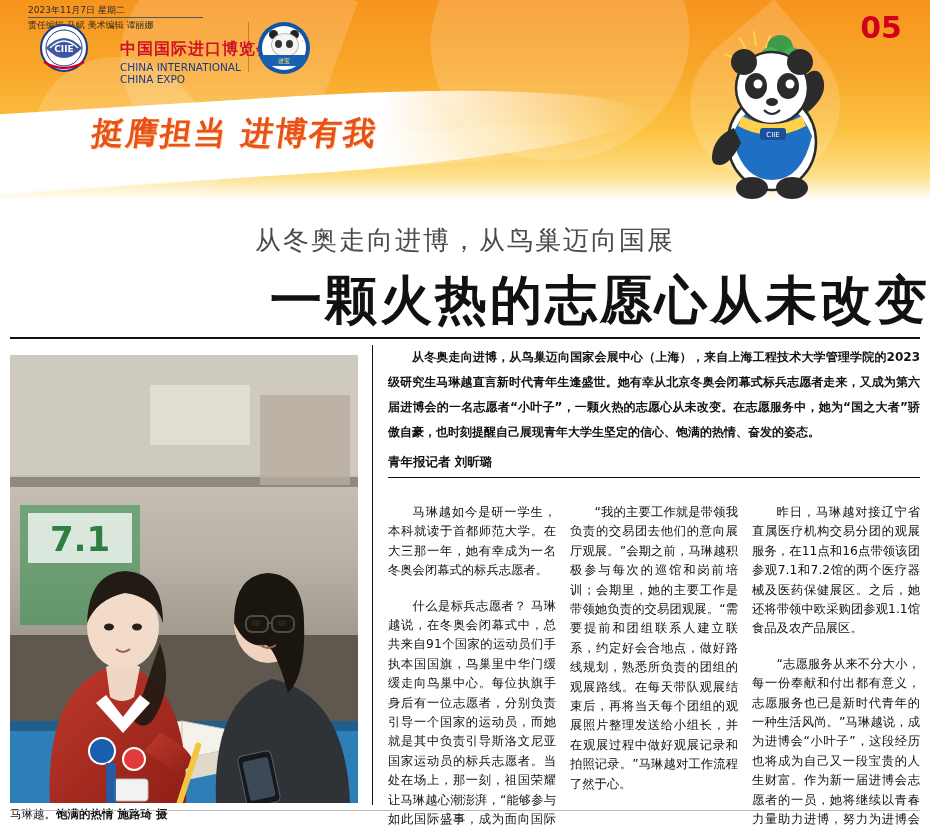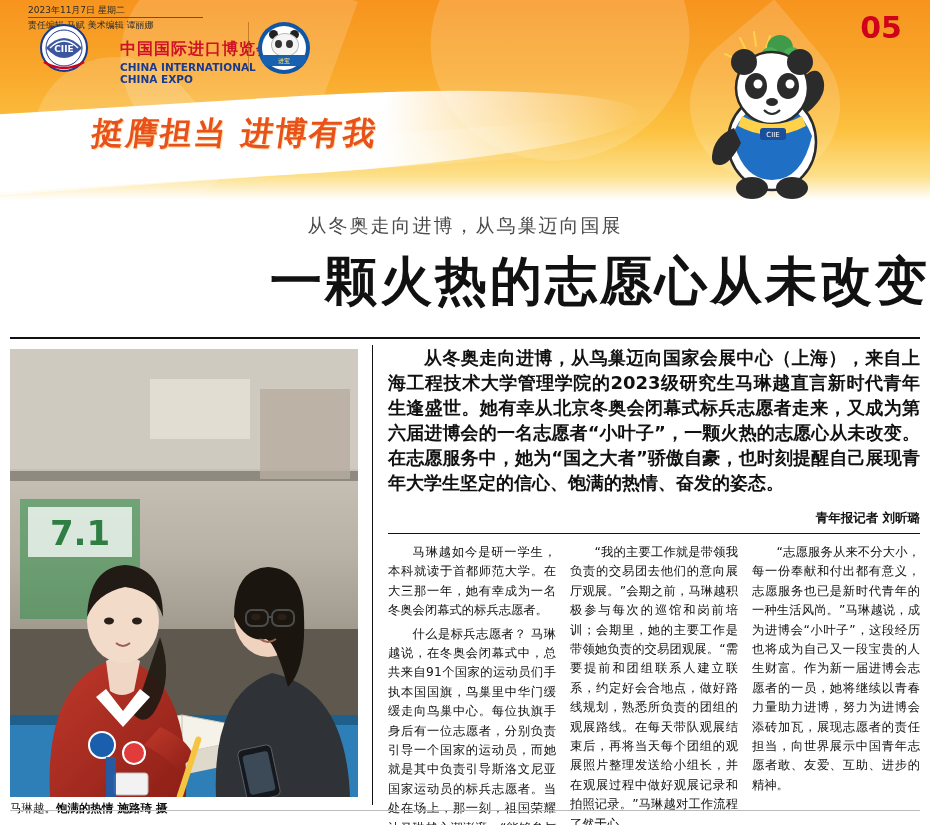--- a/index.html
+++ b/index.html
@@ -62,21 +62,21 @@
     font-size: 16px;
     font-weight: bold;
     letter-spacing: 1px;
     color: #cf1126;
     margin: 17px 0 1px 0;
     white-space: nowrap;
   }
   .masthead-cn .en1, .masthead-cn .en2 {
     font-family: "DejaVu Sans", sans-serif;
     font-size: 10.5px;
-    font-weight: bold;
+    font-weight: normal;
     color: #1a3a8f;
     line-height: 12px;
     white-space: nowrap;
   }
 
   .ciie-logo {
     position: absolute;
     left: 36px;
     top: 22px;
     width: 66px;
@@ -197,24 +197,24 @@
   .headline-area {
     position: absolute;
     left: 0;
     top: 205px;
     width: 930px;
     height: 125px;
     text-align: center;
   }
   .subhead {
     font-family: "DejaVu Sans", sans-serif;
-    font-size: 19px;
+    font-size: 26px;
     color: #4a4a4a;
     letter-spacing: 2px;
-    margin-top: 8px;
+    margin-top: 18px;
   }
   .mainhead {
     font-family: "DejaVu Sans", sans-serif;
     font-size: 52px;
     font-weight: bold;
     color: #111111;
     letter-spacing: 3px;
     margin-top: 8px;
     white-space: nowrap;
     text-align: right;
@@ -232,21 +232,21 @@
   .content {
     position: absolute;
     left: 10px;
     top: 345px;
     width: 910px;
     height: 470px;
   }
   .photo-col {
     position: absolute;
     left: 0;
-    top: 4px;
+    top: 10px;
     width: 348px;
   }
   .photo {
     position: relative;
     width: 348px;
     height: 448px;
     overflow: hidden;
     background: #7a6f63;
   }
   .photo-caption-row {
@@ -271,34 +271,33 @@
   }
 
   .text-col {
     position: absolute;
     left: 378px;
     top: 0;
     width: 532px;
   }
   .lead {
     font-family: "DejaVu Sans", sans-serif;
-    font-size: 18px;
+    font-size: 12px;
     line-height: 25px;
     color: #111;
     text-align: justify;
     text-indent: 2em;
     font-weight: 600;
   }
   .byline {
     font-family: "DejaVu Sans", sans-serif;
     font-size: 12.5px;
     font-weight: bold;
     color: #111;
-    text-align: right;
-    margin-top: 15px;
+    margin-top: 9px;
   }
   .rule-mid {
     width: 532px;
     height: 1px;
     background: #111;
     margin-top: 6px;
   }
 
   .cols3 {
     margin-top: 9px;
@@ -307,21 +306,21 @@
   }
   .col {
     width: 168px;
     font-family: "DejaVu Sans", sans-serif;
     font-size: 12.3px;
     line-height: 19.4px;
     color: #111;
     text-align: justify;
   }
   .col p {
-    margin: 0 0 4px 0;
+    margin: 16px 0 4px 0;
     text-indent: 2em;
   }
   .rule-bottom {
     position: absolute;
     left: 10px;
     top: 810px;
     width: 910px;
     height: 1px;
     background: #bbb;
   }
@@ -518,19 +517,20 @@
     <div class="cols3">
       <div class="col">
         <p>马琳越如今是研一学生，本科就读于首都师范大学。在大三那一年，她有幸成为一名冬奥会闭幕式的标兵志愿者。</p>
         <p>什么是标兵志愿者？ 马琳越说，在冬奥会闭幕式中，总共来自91个国家的运动员们手执本国国旗，鸟巢里中华门缓缓走向鸟巢中心。每位执旗手身后有一位志愿者，分别负责引导一个国家的运动员，而她就是其中负责引导斯洛文尼亚国家运动员的标兵志愿者。当处在场上，那一刻，祖国荣耀让马琳越心潮澎湃，“能够参与如此国际盛事，成为面向国际的志愿者，为国家奉献自己的力量，我感到荣幸之至”。</p>
 
       </div>
       <div class="col">
         <p>“我的主要工作就是带领我负责的交易团去他们的意向展厅观展。”会期之前，马琳越积极参与每次的巡馆和岗前培训；会期里，她的主要工作是带领她负责的交易团观展。“需要提前和团组联系人建立联系，约定好会合地点，做好路线规划，熟悉所负责的团组的观展路线。在每天带队观展结束后，再将当天每个团组的观展照片整理发送给小组长，并在观展过程中做好观展记录和拍照记录。”马琳越对工作流程了然于心。</p>
       </div>
       <div class="col">
+        <p>昨日，马琳越对接辽宁省直属医疗机构交易分团的观展服务，在11点和16点带领该团参观7.1和7.2馆的两个医疗器械及医药保健展区。之后，她还将带领中欧采购团参观1.1馆食品及农产品展区。</p>
         <p>“志愿服务从来不分大小，每一份奉献和付出都有意义，志愿服务也已是新时代青年的一种生活风尚。”马琳越说，成为进博会“小叶子”，这段经历也将成为自己又一段宝贵的人生财富。作为新一届进博会志愿者的一员，她将继续以青春力量助力进博，努力为进博会添砖加瓦，展现志愿者的责任担当，向世界展示中国青年志愿者敢、友爱、互助、进步的精神。</p>
       </div>
     </div>
   </div>
 </div>
 
 <div class="rule-bottom"></div>
 
 </body></html>

